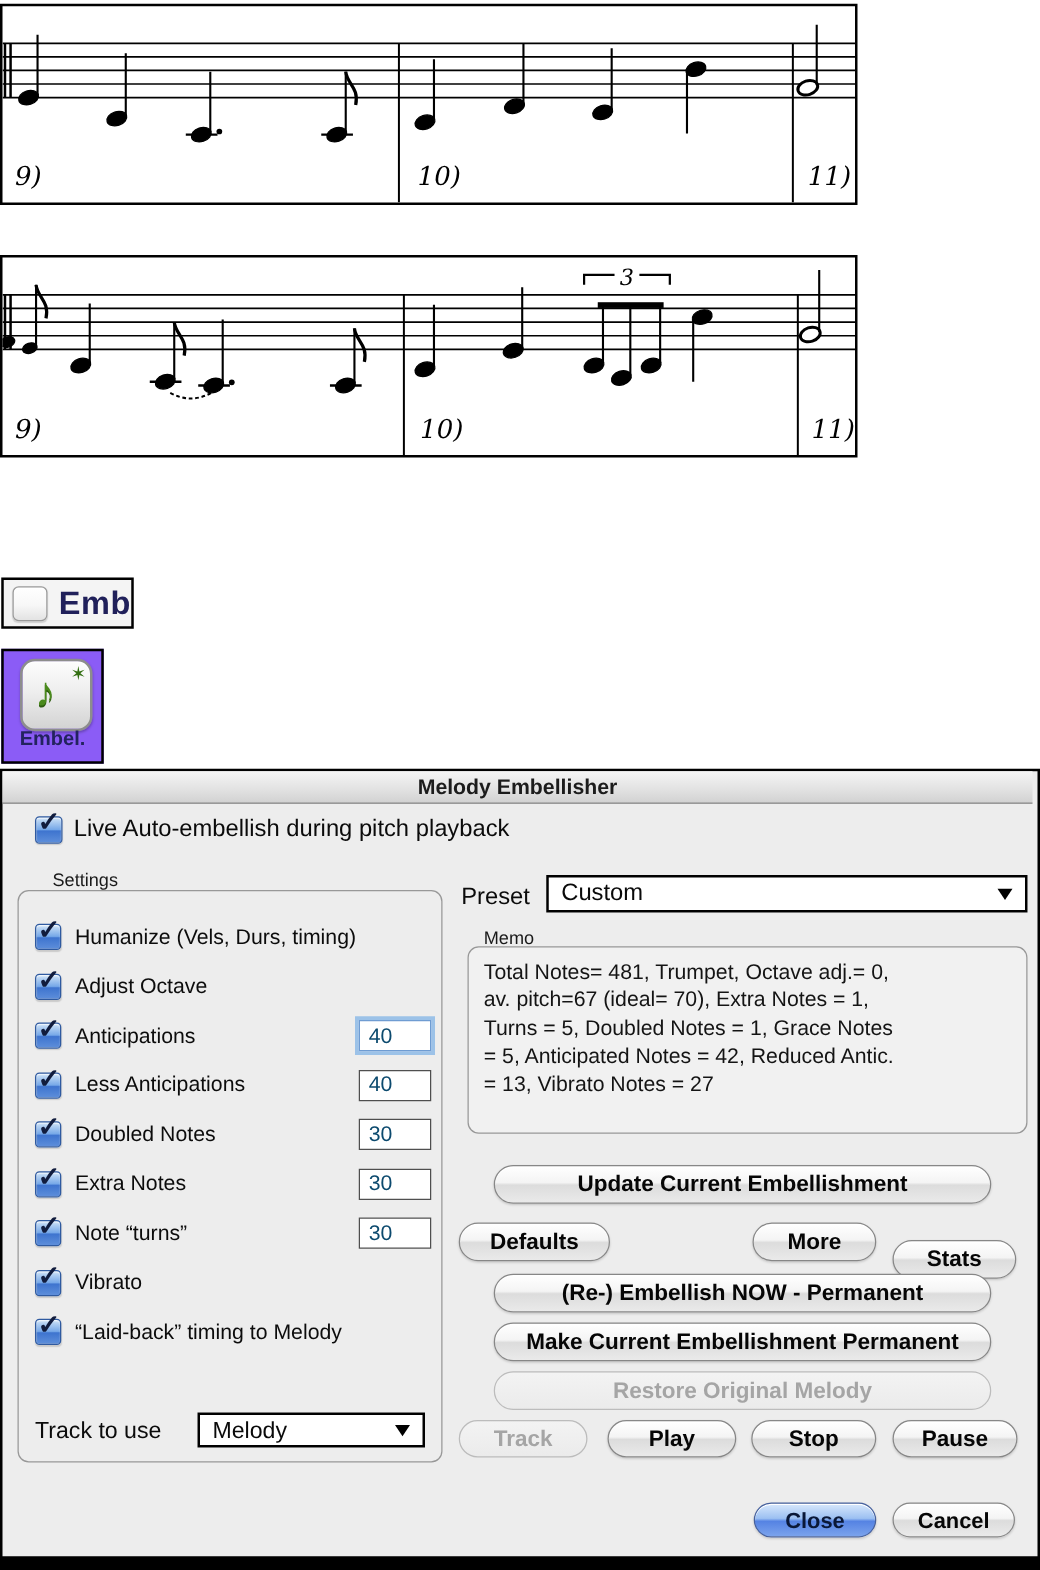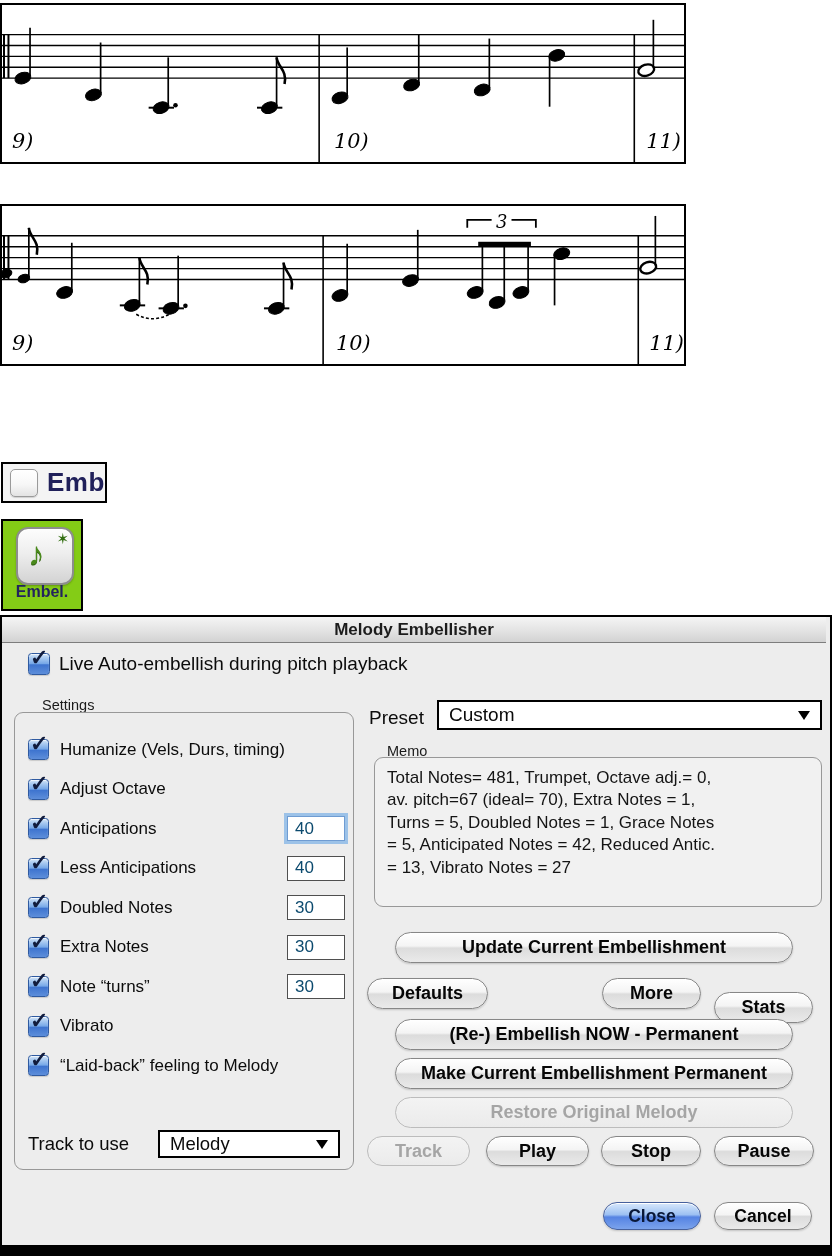--- a/index.html
+++ b/index.html
@@ -10,21 +10,21 @@
   #stave1{top:3px;height:161px;}
   #stave2{top:204px;height:162px;}
   .stave svg{width:100%;height:100%;display:block;}
   
   #emb-box{left:1px;top:462px;width:106px;height:41px;border:2px solid #000;background:#f4f4f4;
     display:flex;align-items:center;gap:9px;padding-left:7px;box-sizing:border-box;}
   .plaincb{width:26px;height:26px;border-radius:5px;border:1.5px solid #9a9a9a;
     background:linear-gradient(180deg,#ffffff 0%,#f7f7f7 55%,#e3e3e3 100%);
     box-shadow:inset 0 1px 0 #fff,0 1px 1px rgba(0,0,0,.15);}
   #emb-box .tlabel{font-size:26px;font-weight:bold;color:#20205a;letter-spacing:0.5px;}
-  #embel-box{left:1px;top:519px;width:82px;height:92px;border:2px solid #000;background:#84cc16;
+  #embel-box{left:1px;top:519px;width:82px;height:92px;border:2px solid #000;background:#8b5cf6;
     box-sizing:border-box;text-align:center;}
   .embel-btn{position:absolute;left:13px;top:6px;width:54px;height:54px;border-radius:12px;
     border:2px solid #8d8d8d;background:linear-gradient(180deg,#fdfdfd 0%,#eeeeee 45%,#d3d3d3 100%);
     box-shadow:inset 0 1px 0 #fff,0 1px 2px rgba(0,0,0,.25);}
   .note-glyph{position:absolute;left:10px;top:6px;font-size:33px;color:#4a8a1c;
     text-shadow:0 1px 0 #2e5c10;}
   .note-glyph::before{content:"\266A";}
   .star-glyph{position:absolute;right:3px;top:1px;font-size:15px;color:#336f12;}
   .star-glyph::before{content:"\2736";}
   #embel-box .tlabel{position:absolute;left:0;right:0;top:62px;font-size:16px;font-weight:bold;color:#23235e;}
@@ -247,21 +247,21 @@
           <span class="aquacb checked"></span>
           <span class="slabel">Note “turns”</span>
           <input class="numfield" value="30" style="">
         </div>
         <div class="srow">
           <span class="aquacb checked"></span>
           <span class="slabel">Vibrato</span>
         </div>
         <div class="srow">
           <span class="aquacb checked"></span>
-          <span class="slabel">“Laid-back” feeling to Melody</span>
+          <span class="slabel">“Laid-back” timing to Melody</span>
         </div>
       </div>
     <div class="track-label">Track to use</div>
     <div class="dropdown track-dd">
       <span>Melody</span>
       <span class="arrow"></span>
     </div>
   </div>
 
   <div class="preset-label">Preset</div>

